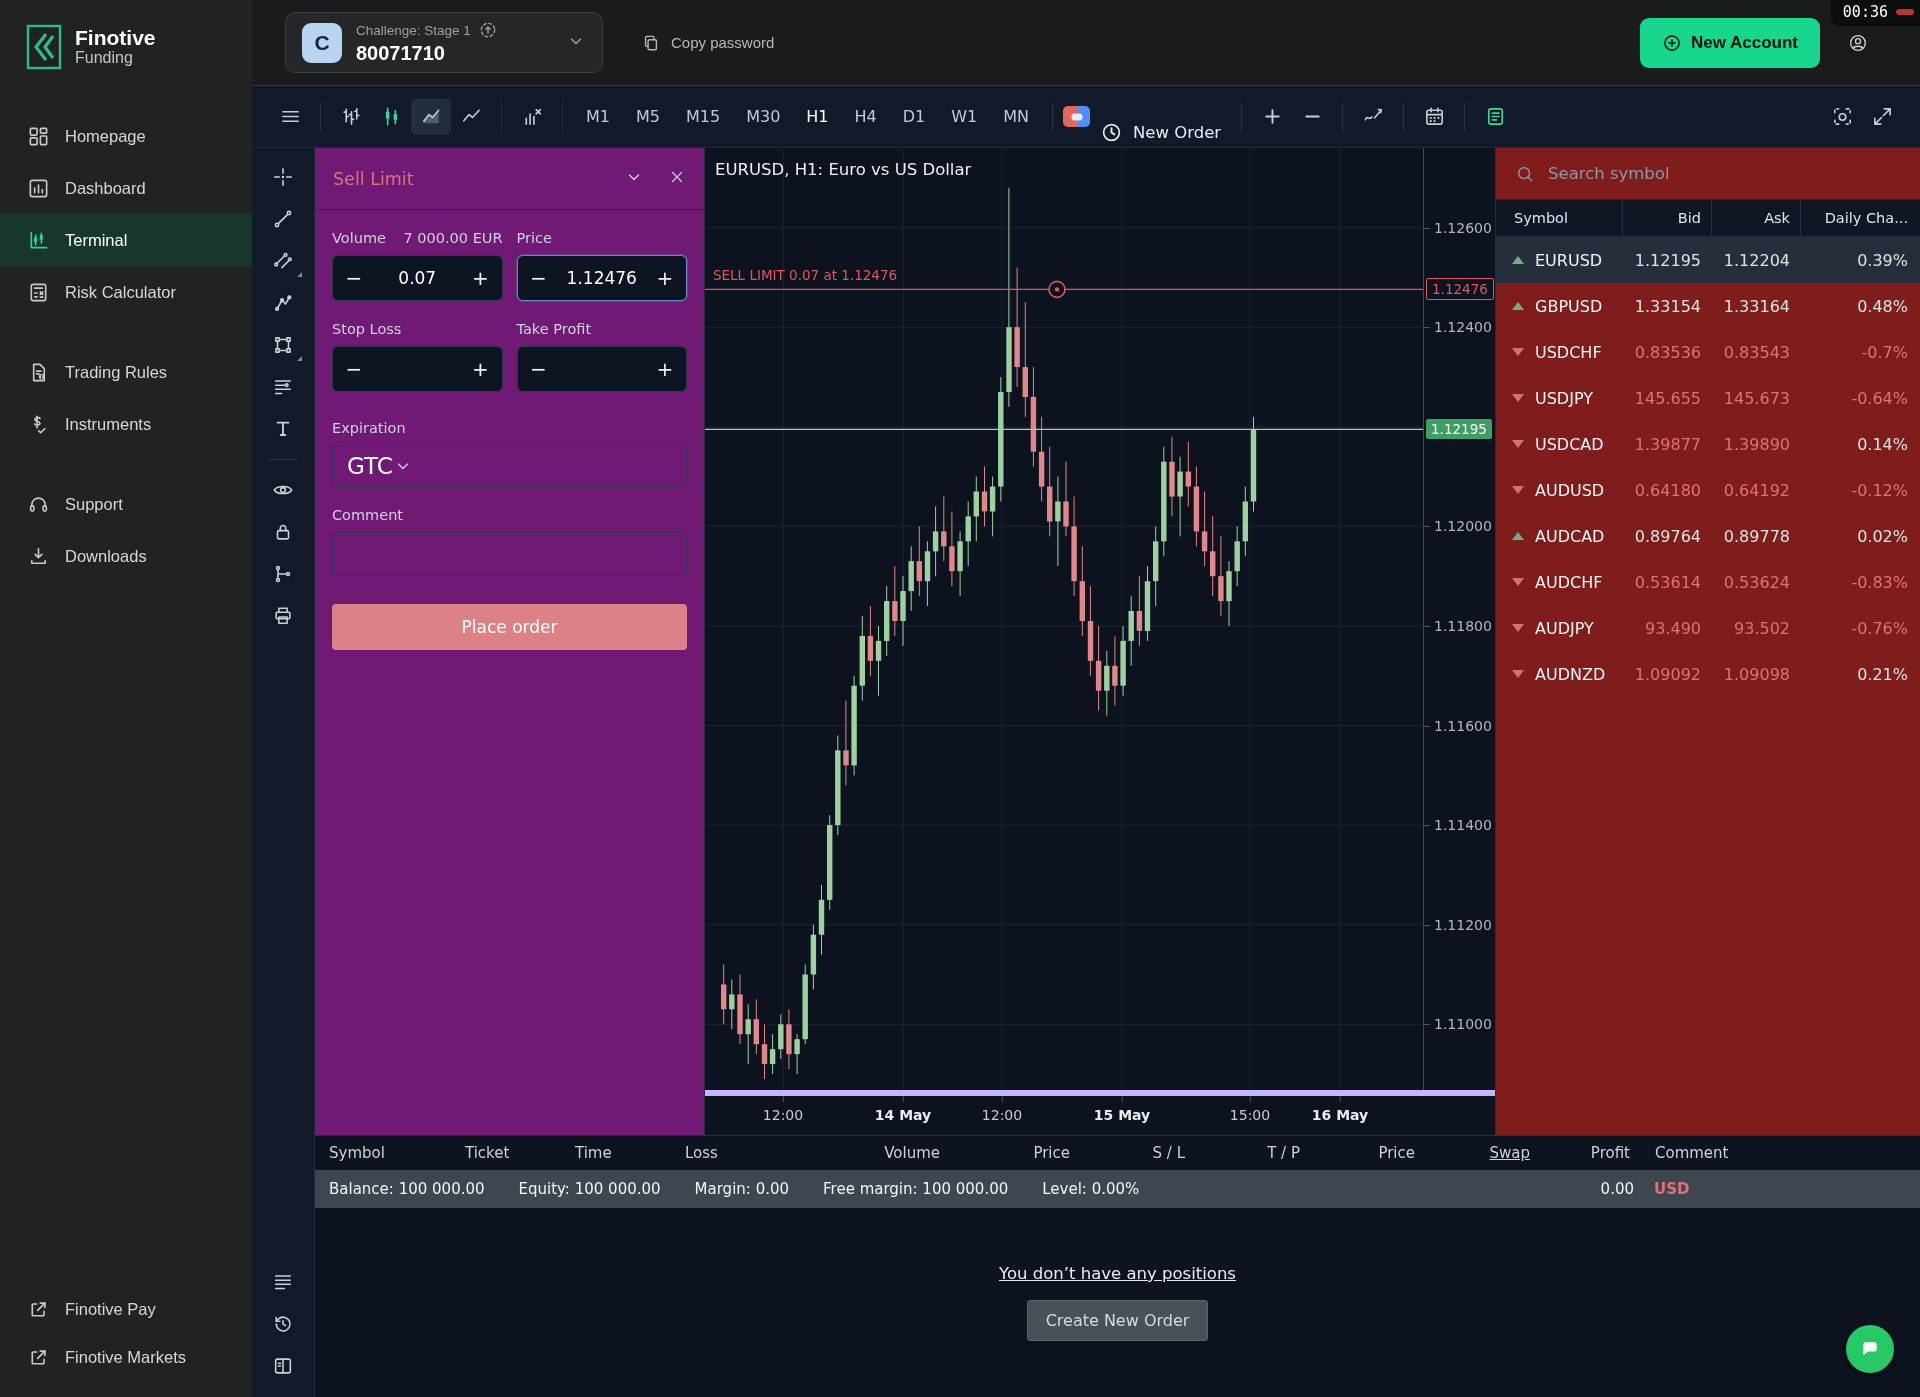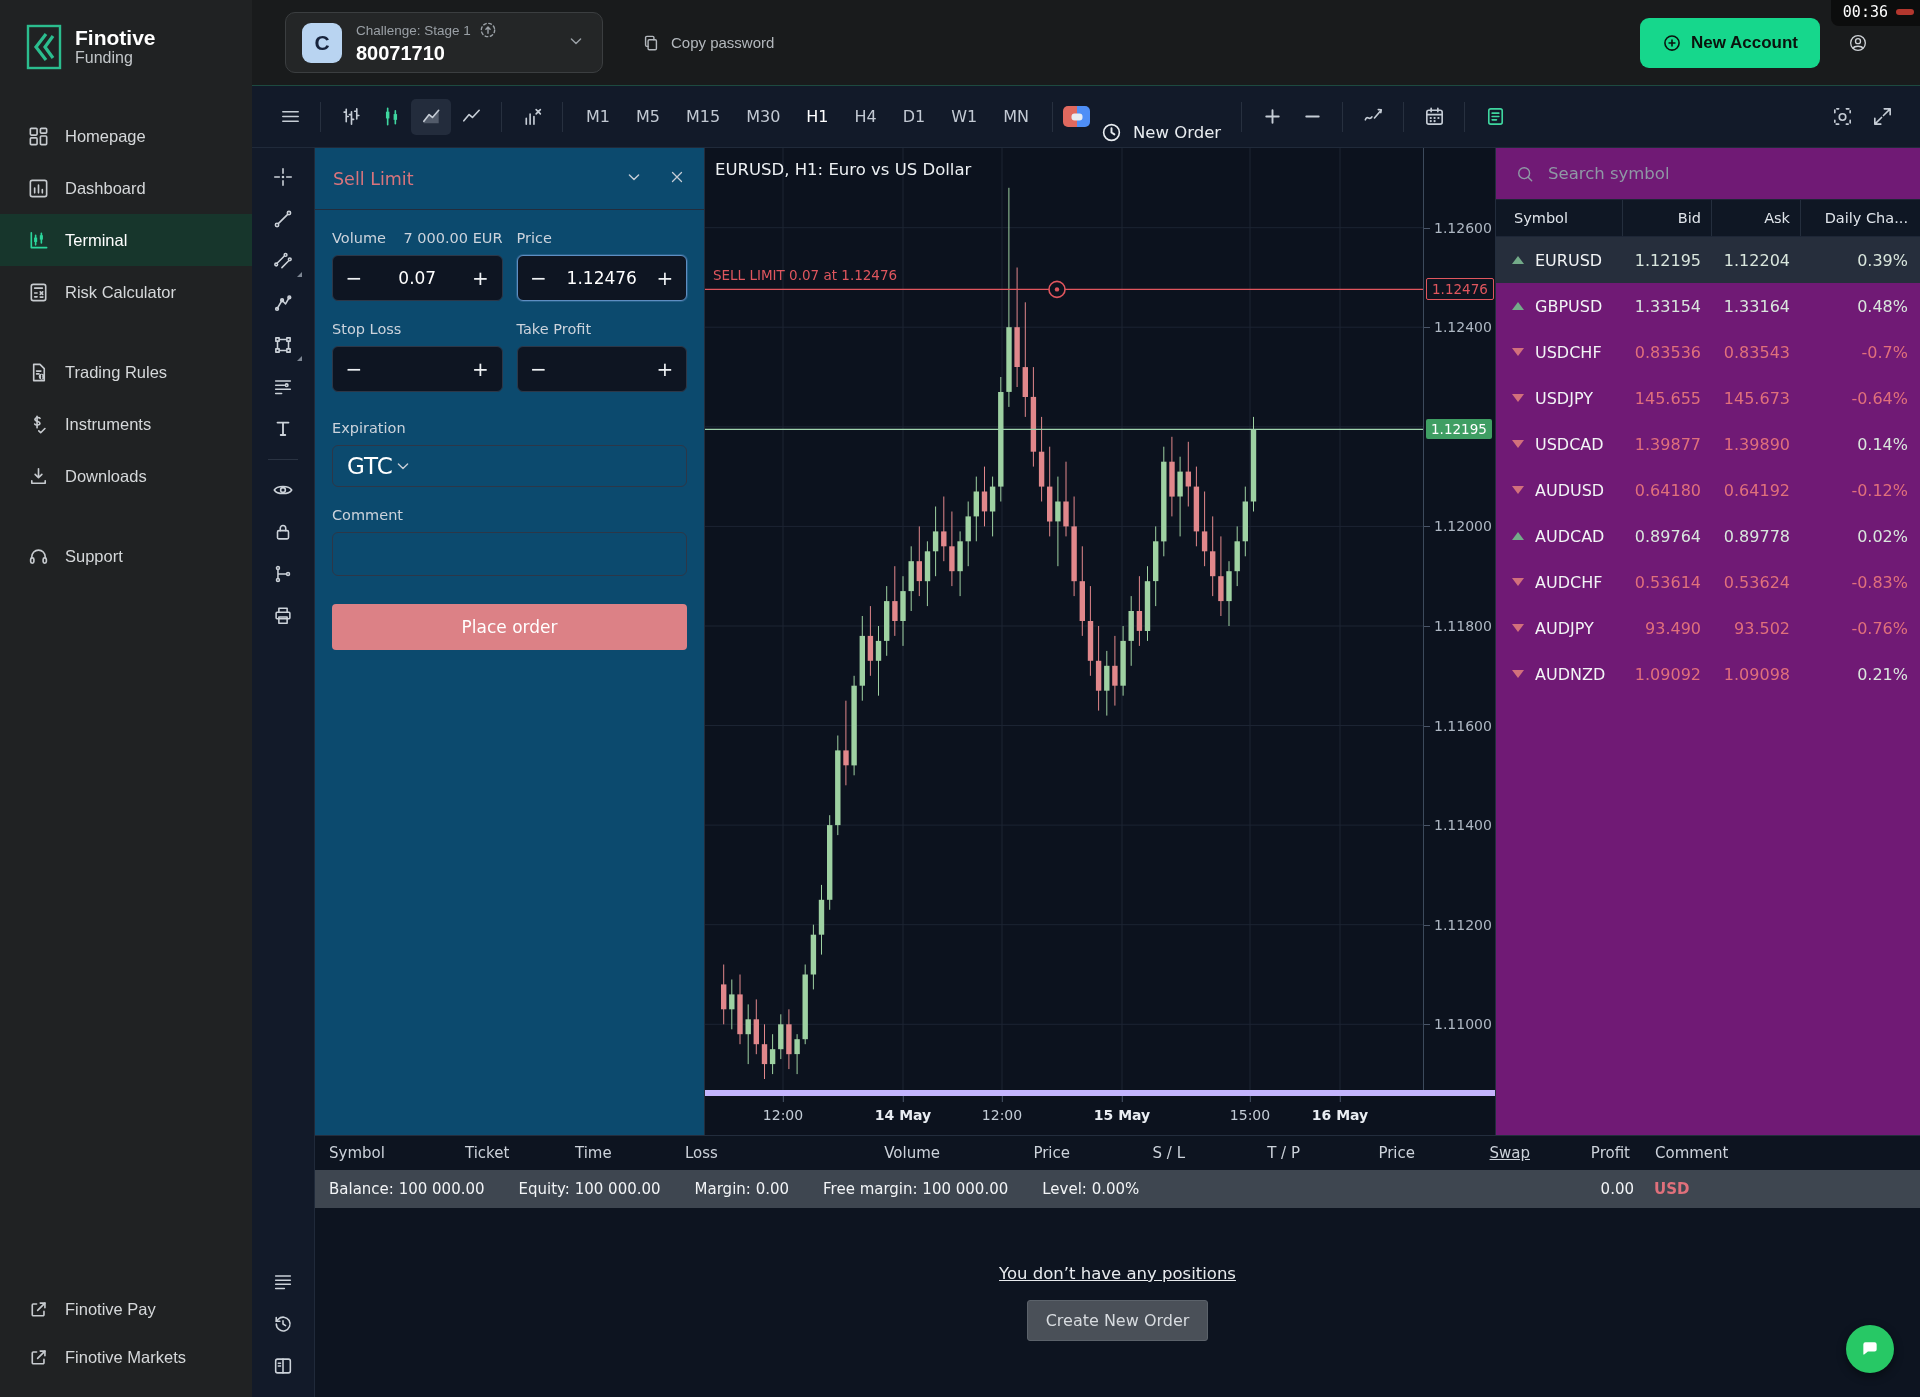--- a/index.html
+++ b/index.html
@@ -77,21 +77,21 @@
   .rail-btn svg { width:22px; height:22px; }
   .rail-btn.has-caret::after { content:""; position:absolute; right:3px; bottom:5px;
     border-left:5px solid transparent; border-bottom:5px solid #7e8794; }
   .rail-div { width:30px; height:1px; background:#2a3342; margin:9px 0; }
   .rail-bottom { margin-top:auto; margin-bottom:10px; display:flex; flex-direction:column; align-items:center; }
 
   .right-col { flex:1; display:flex; flex-direction:column; }
   .content-row { height:987px; display:flex; }
 
   
-  .order-panel { width:390px; flex:0 0 390px; background:#0c4a6e; border-right:1px solid #232d3d;
+  .order-panel { width:390px; flex:0 0 390px; background:#701a75; border-right:1px solid #232d3d;
     display:flex; flex-direction:column; }
   .op-header { height:62px; border-bottom:1px solid #232d3d; display:flex; align-items:center; padding:0 18px; }
   .op-title { color:#d9747c; font-size:17.5px; }
   .op-chev { margin-left:auto; color:#c6cdd6; cursor:pointer; } .op-chev svg{width:20px;height:20px;}
   .op-close { margin-left:24px; color:#c6cdd6; cursor:pointer; } .op-close svg{width:18px;height:18px;}
   .op-body { padding:20px 17px; }
   .op-grid { display:grid; grid-template-columns:1fr 1fr; column-gap:14px; }
   .lbl-line { display:flex; justify-content:space-between; font-size:14.5px; color:#ccd3dc; margin-bottom:9px; }
   .stepper { height:46px; border:1px solid #2c3748; border-radius:6px; display:flex; align-items:center; background:#0e1522; }
   .stepper.focused { border-color:#5e8ec2; box-shadow:0 0 0 1px rgba(94,142,194,.3); }
@@ -120,21 +120,21 @@
     font-size:13.5px; border-radius:2px; }
   .tag-red { border:1px solid #e0565e; color:#e0565e; background:#0d1420; }
   .tag-green { background:#3f9e63; color:#fff; }
   .time-axis { grid-column:1 / 3; border-top:6px solid #c4b5fd; position:relative;
     font-size:14px; color:#c3ccd6; }
   .time-label { position:absolute; top:11px; transform:translateX(-50%); }
   .time-label::before { content:""; position:absolute; left:50%; top:-11px; width:1px; height:6px; background:#4a5568; }
   .time-label.strong { color:#e9edf2; font-weight:bold; }
 
   
-  .watchlist { width:425px; flex:0 0 425px; background:#701a75; border-left:1px solid #232d3d;
+  .watchlist { width:425px; flex:0 0 425px; background:#7f1d1d; border-left:1px solid #232d3d;
     display:flex; flex-direction:column; }
   .wl-search { height:52px; display:flex; align-items:center; gap:13px; padding:0 19px;
     border-bottom:1px solid #1d2636; color:#8f98a5; cursor:text; }
   .wl-search svg { width:20px; height:20px; }
   .wl-search span { font-size:16.5px; }
   .wl-header { height:37px; display:flex; align-items:stretch; background:#0f1724;
     border-bottom:1px solid #1d2636; color:#e0e5eb; font-size:14.5px; }
   .wl-header > div { display:flex; align-items:center; }
   .wl-c0 { flex:0 0 126px; padding-left:18px; }
   .wl-c1 { flex:0 0 89px; justify-content:flex-end; border-left:1px solid #242e3d; padding-right:10px; }
@@ -252,38 +252,38 @@
         <div class="side-item  ">
     <span class="s-ic">
             <svg viewBox="0 0 24 24" fill="none" stroke="currentColor" stroke-width="1.7" stroke-linecap="round" stroke-linejoin="round">
               <path d="M10.5 3.5v12"></path>
               <path d="M13.6 5.6c-.6-1.2-4.8-1.6-5.3.8-.5 2.3 5.2 2 5.2 4.3 0 2.4-4.7 2.1-5.4.8"></path>
               <path d="M12.3 18.6l2 2 4.4-4.4"></path>
             </svg>
           </span>
     <span>Instruments</span>
         </div>
-        <div class="side-item  ">
-    <span class="s-ic">
-            <svg viewBox="0 0 24 24" fill="none" stroke="currentColor" stroke-width="1.7" stroke-linecap="round" stroke-linejoin="round">
-              <path d="M12 4v9M8.5 9.8L12 13.3l3.5-3.5"></path>
-              <path d="M5 16.5V19h14v-2.5"></path>
-            </svg>
-          </span>
-    <span>Downloads</span>
-        </div>
         <div class="side-item  group-start">
     <span class="s-ic">
             <svg viewBox="0 0 24 24" fill="none" stroke="currentColor" stroke-width="1.7" stroke-linecap="round" stroke-linejoin="round">
               <path d="M5 14v-1.7a7 7 0 0 1 14 0V14"></path>
               <rect x="3.8" y="13.3" width="3.4" height="5.7" rx="1.7"></rect>
               <rect x="16.8" y="13.3" width="3.4" height="5.7" rx="1.7"></rect>
             </svg>
           </span>
     <span>Support</span>
+        </div>
+        <div class="side-item  ">
+    <span class="s-ic">
+            <svg viewBox="0 0 24 24" fill="none" stroke="currentColor" stroke-width="1.7" stroke-linecap="round" stroke-linejoin="round">
+              <path d="M12 4v9M8.5 9.8L12 13.3l3.5-3.5"></path>
+              <path d="M5 16.5V19h14v-2.5"></path>
+            </svg>
+          </span>
+    <span>Downloads</span>
         </div>
       </nav>
     <div class="side-footer">
         <div class="side-item">
     <span class="s-ic">
             <svg viewBox="0 0 24 24" fill="none" stroke="currentColor" stroke-width="1.7" stroke-linecap="round" stroke-linejoin="round">
               <path d="M13.8 5.3h4.9v4.9"></path>
               <path d="M18.7 5.3l-7.6 7.6"></path>
               <path d="M10 6.3H6.6a1.1 1.1 0 0 0-1.1 1.1v10a1.1 1.1 0 0 0 1.1 1.1h10a1.1 1.1 0 0 0 1.1-1.1V14"></path>
             </svg>

